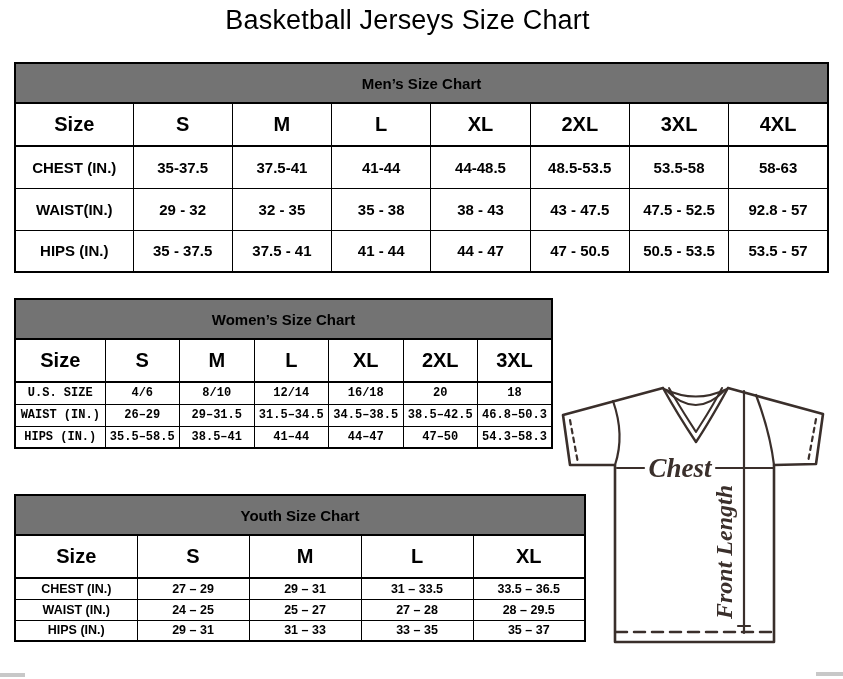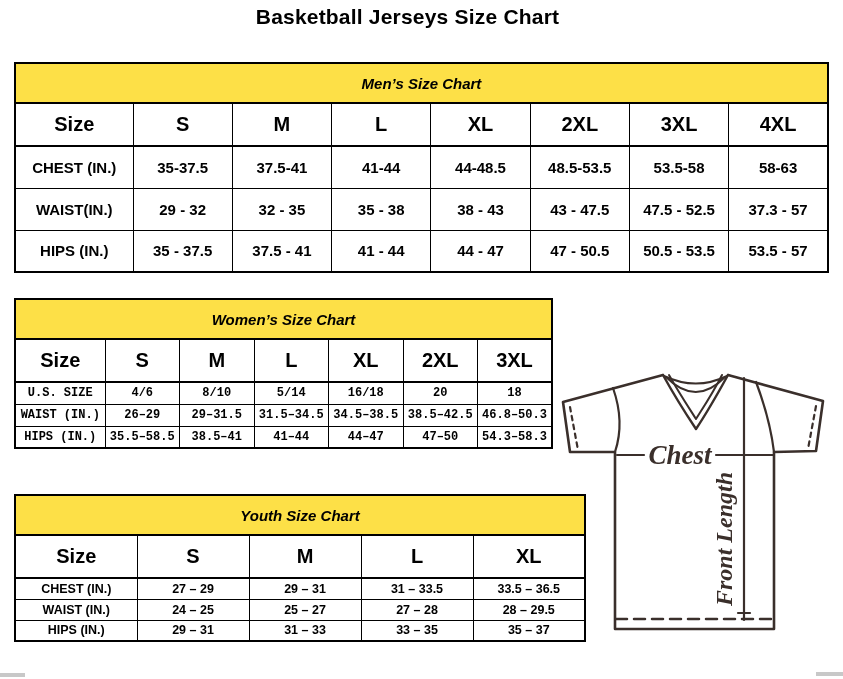--- a/index.html
+++ b/index.html
@@ -7,41 +7,40 @@
     position:relative;
     width:843px;height:679px;
     background:#ffffff;
     font-family:"Liberation Sans",sans-serif;
     color:#000;
     overflow:hidden;
   }
   .page-title{
     position:absolute;top:5px;left:0;width:815px;
     text-align:center;
-    font-size:21px;font-weight:bold;
+    font-size:27px;font-weight:normal;
     letter-spacing:0.2px;
   }
   table.size-table{
     position:absolute;
     border-collapse:collapse;
     table-layout:fixed;
     border:2px solid #000;
     background:#fff;
   }
   table.size-table td,table.size-table th{
     border:1px solid #000;
     text-align:center;vertical-align:middle;
     font-weight:bold;color:#000;padding:0;
     overflow:hidden;white-space:nowrap;
   }
   tr.caption td{
-    background:#fde047;
+    background:#737373;
     font-size:15px;
     border-bottom:2px solid #000;
-    font-style:italic;
   }
   tr.sizes th{border-bottom:2px solid #000;font-size:20px;}
   
   table.men{left:14px;top:62px;width:815px;}
   table.men tr.caption{height:40px;}
   table.men tr.sizes{height:43px;}
   table.men tr.data{height:42px;}
   table.men tr.data td{font-size:15px;}
   table.men td.rowlabel{font-size:15px;}
   table.men col.labelcol{width:118px;}
@@ -53,21 +52,21 @@
   table.women tr.data td{font-size:12px;font-family:Liberation Mono, monospace;}
   table.women col.labelcol{width:90px;}
   
   table.youth{left:14px;top:494px;width:572px;}
   table.youth tr.caption{height:40px;}
   table.youth tr.sizes{height:43px;}
   table.youth tr.data{height:21px;}
   table.youth tr.data td{font-size:12.5px;}
   table.youth col.labelcol{width:122px;}
 
-  .jersey-wrap{position:absolute;left:556px;top:367px;width:281px;height:266px;}
+  .jersey-wrap{position:absolute;left:556px;top:380px;width:281px;height:266px;}
   .jersey-wrap svg{display:block;}
   .jersey-line{fill:none;stroke:#3a2f2b;stroke-linejoin:round;stroke-linecap:round;}
   .jersey-label{
     font-family:"Liberation Serif",serif;
     font-style:italic;font-weight:bold;
     fill:#3a2f2b;
   }
   .scroll-frag{position:absolute;height:4px;background:#c8c8c8;}
   .scroll-frag.left{left:0;top:673px;width:25px;}
   .scroll-frag.right{left:816px;top:672px;width:27px;}
@@ -113,21 +112,21 @@
         <td>58-63</td>
       </tr>
       <tr class="data">
         <td class="rowlabel">WAIST(IN.)</td>
         <td>29 - 32</td>
         <td>32 - 35</td>
         <td>35 - 38</td>
         <td>38 - 43</td>
         <td>43 - 47.5</td>
         <td>47.5 - 52.5</td>
-        <td>37.3 - 57</td>
+        <td>92.8 - 57</td>
       </tr>
       <tr class="data">
         <td class="rowlabel">HIPS (IN.)</td>
         <td>35 - 37.5</td>
         <td>37.5 - 41</td>
         <td>41 - 44</td>
         <td>44 - 47</td>
         <td>47 - 50.5</td>
         <td>50.5 - 53.5</td>
         <td>53.5 - 57</td>
@@ -155,21 +154,21 @@
         <th>M</th>
         <th>L</th>
         <th>XL</th>
         <th>2XL</th>
         <th>3XL</th>
       </tr>
   <tr class="data">
         <td class="rowlabel">U.S. SIZE</td>
         <td>4/6</td>
         <td>8/10</td>
-        <td>5/14</td>
+        <td>12/14</td>
         <td>16/18</td>
         <td>20</td>
         <td>18</td>
       </tr>
       <tr class="data">
         <td class="rowlabel">WAIST (IN.)</td>
         <td>26–29</td>
         <td>29–31.5</td>
         <td>31.5–34.5</td>
         <td>34.5–38.5</td>

